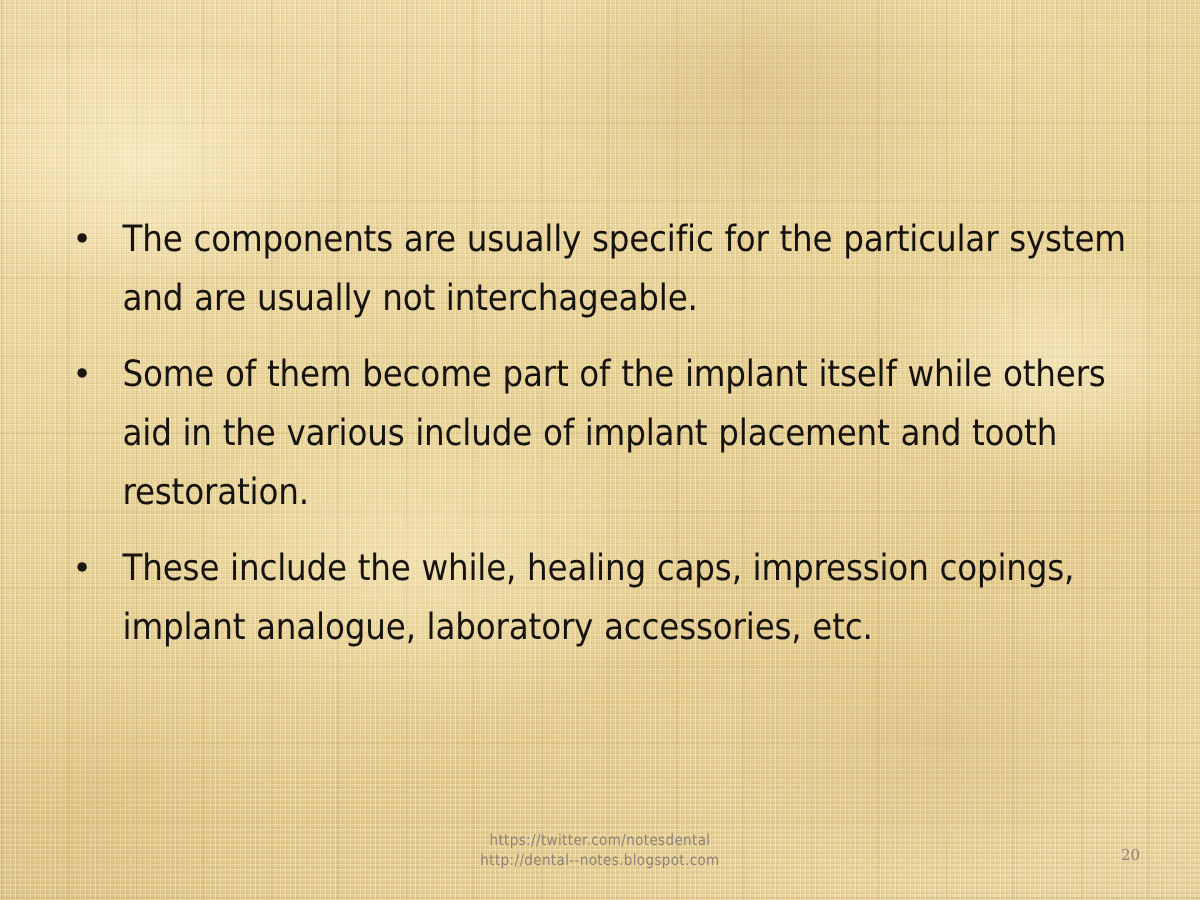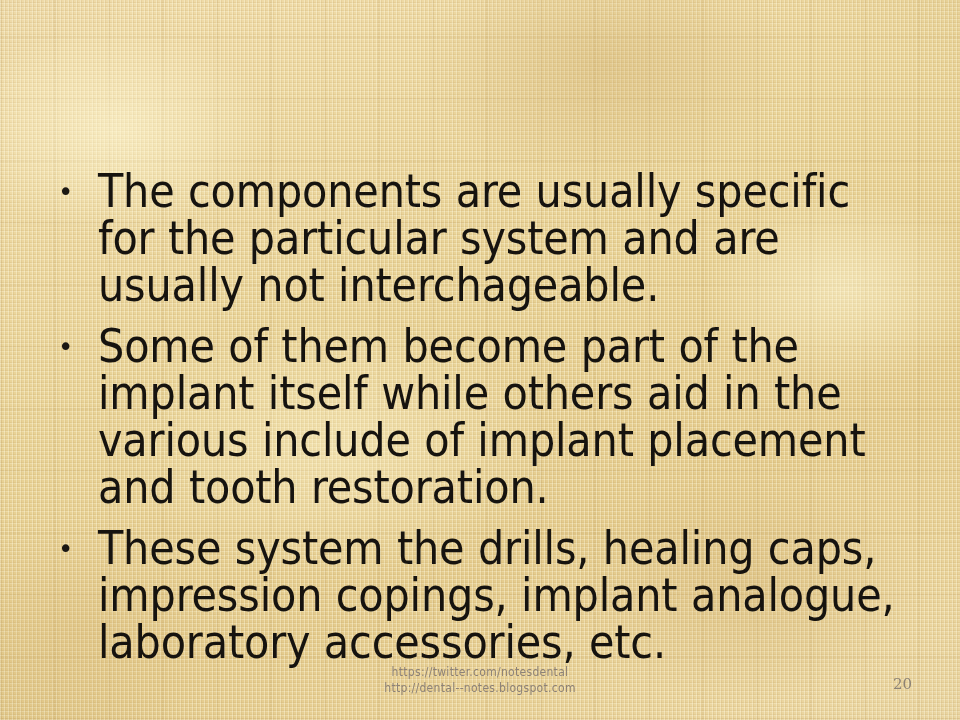--- a/index.html
+++ b/index.html
@@ -100,21 +100,21 @@
   }
   .bullet-mark span {
     display: inline-block;
     font-size: 26px;
     transform: translateY(-2px);
   }
 
   .bullet-text {
     flex: 1 1 auto;
     font-family: "DejaVu Sans Condensed", "Liberation Sans Narrow", "Liberation Sans", sans-serif;
-    font-size: 46px;
+    font-size: 29px;
     line-height: 47px;
     color: #16130f;
     letter-spacing: -0.15px;
     word-spacing: 0.5px;
     text-rendering: optimizeLegibility;
   }
 
   
   #footer {
     position: absolute;
@@ -128,21 +128,21 @@
     color: #8d8277;
     letter-spacing: 0.3px;
   }
   #footer div { white-space: nowrap; }
 
   #page-number {
     position: absolute;
     right: 48px;
     top: 676px;
     font-family: "DejaVu Serif", serif;
-    font-size: 15px;
+    font-size: 12px;
     line-height: 16px;
     color: #8d8375;
   }
 </style>
 </head>
 <body>
 
 <div id="slide">
 
   <div id="vignette"></div>
@@ -154,21 +154,21 @@
       <div class="bullet-text">The components are usually specific for the particular system and are usually not interchageable.</div>
     </div>
 
     <div class="bullet-row">
       <div class="bullet-mark"><span>•</span></div>
       <div class="bullet-text">Some of them become part of the implant itself while others aid in the various include of implant placement and tooth restoration.</div>
     </div>
 
     <div class="bullet-row">
       <div class="bullet-mark"><span>•</span></div>
-      <div class="bullet-text">These system the drills, healing caps, impression copings, implant analogue, laboratory accessories, etc.</div>
+      <div class="bullet-text">These include the while, healing caps, impression copings, implant analogue, laboratory accessories, etc.</div>
     </div>
 
   </div>
 
   <div id="footer">
     <div>https://twitter.com/notesdental</div>
     <div>http://dental--notes.blogspot.com</div>
   </div>
 
   <div id="page-number">20</div>

